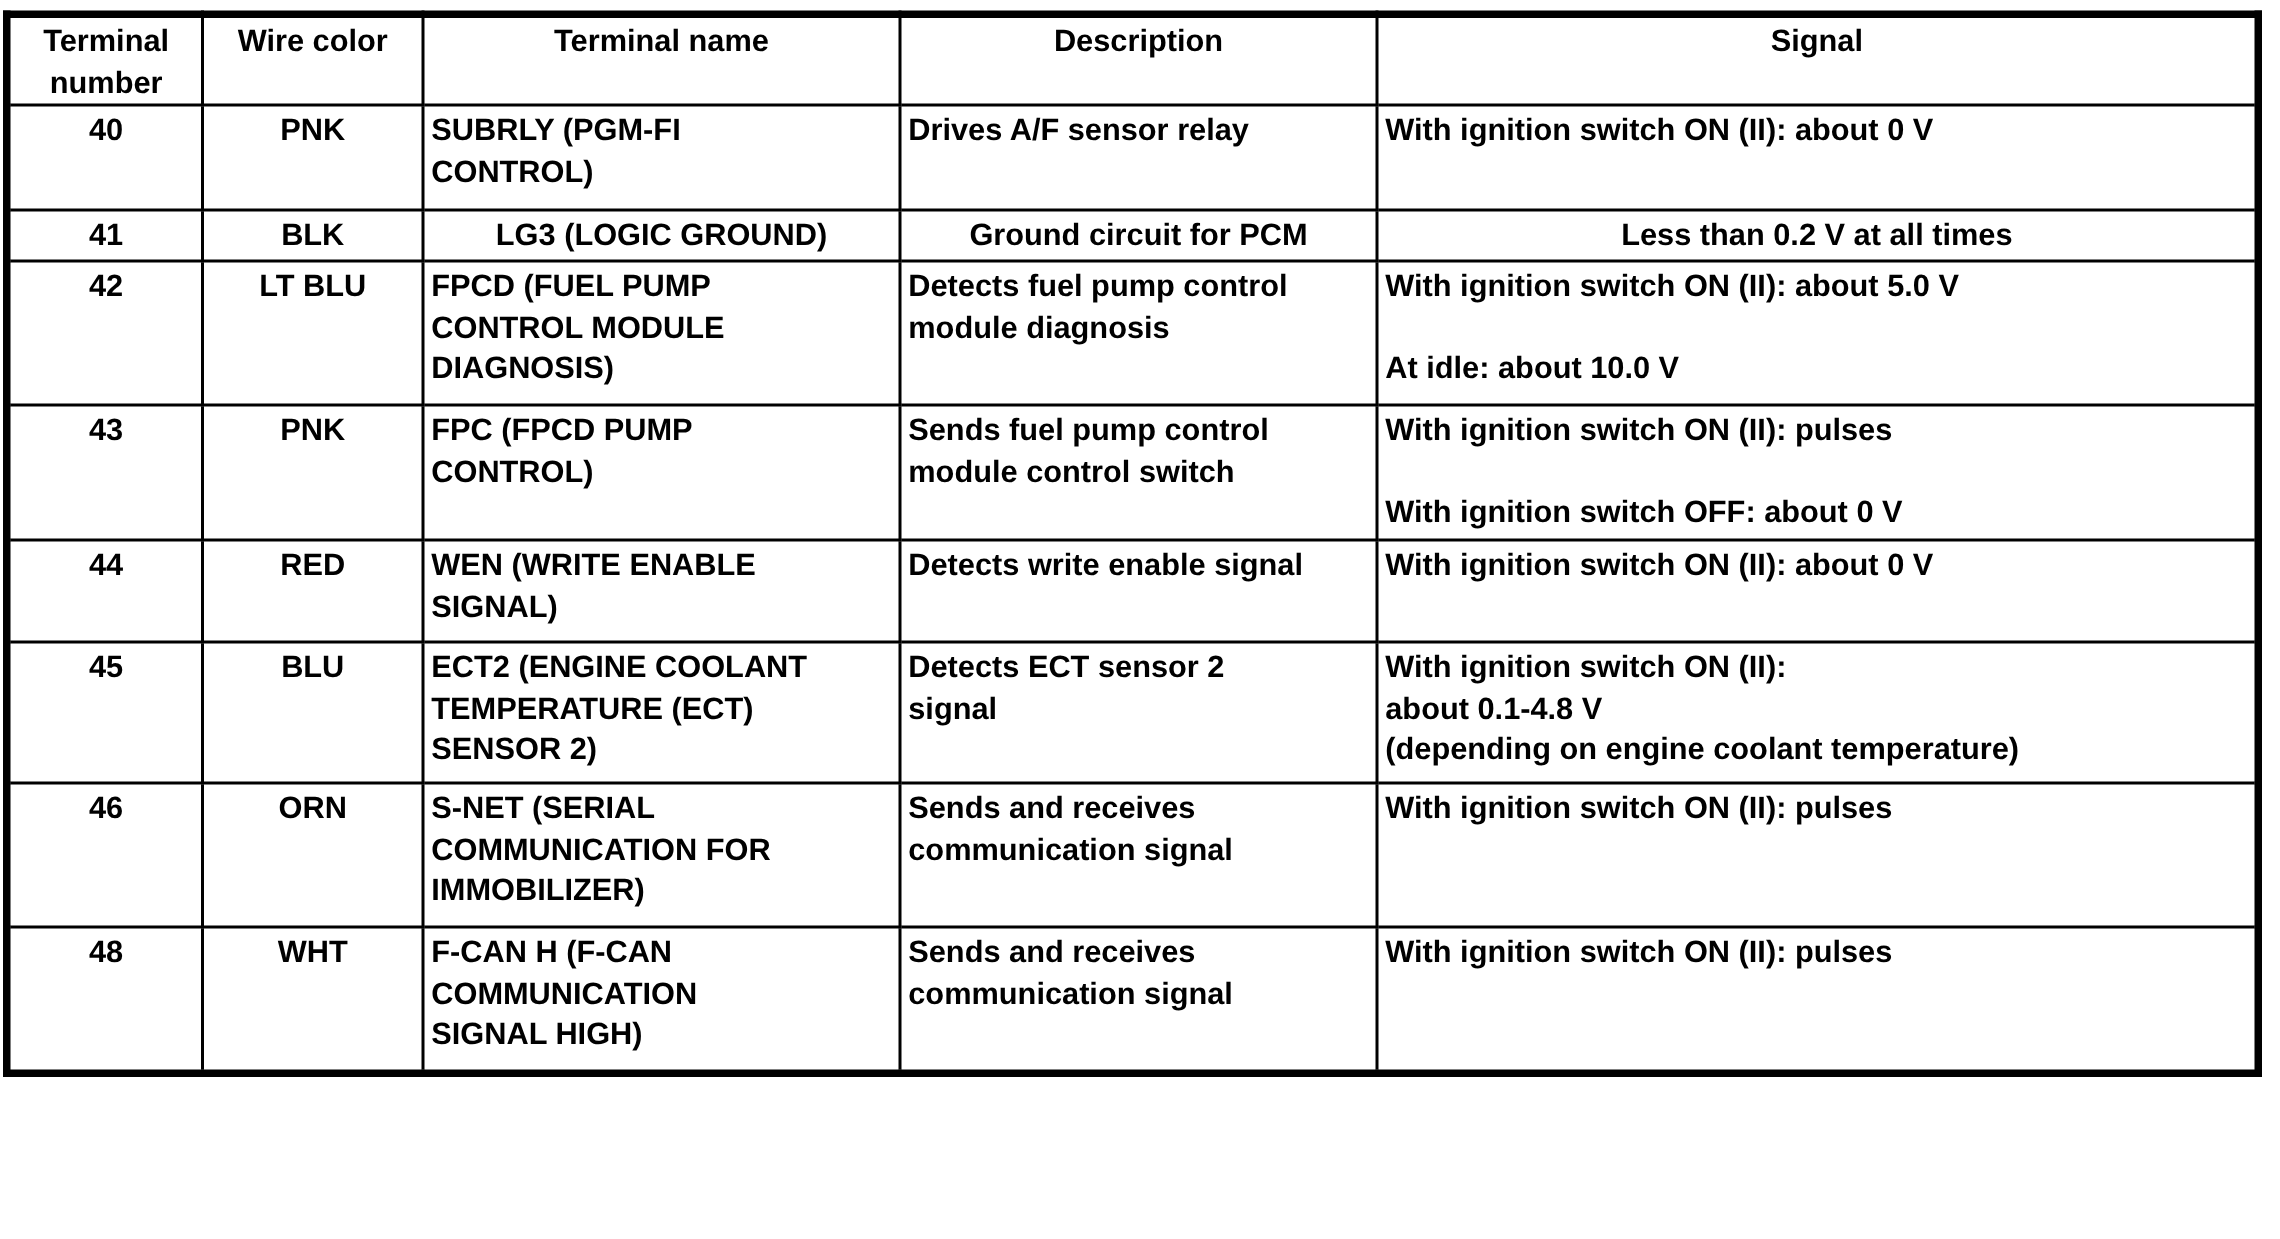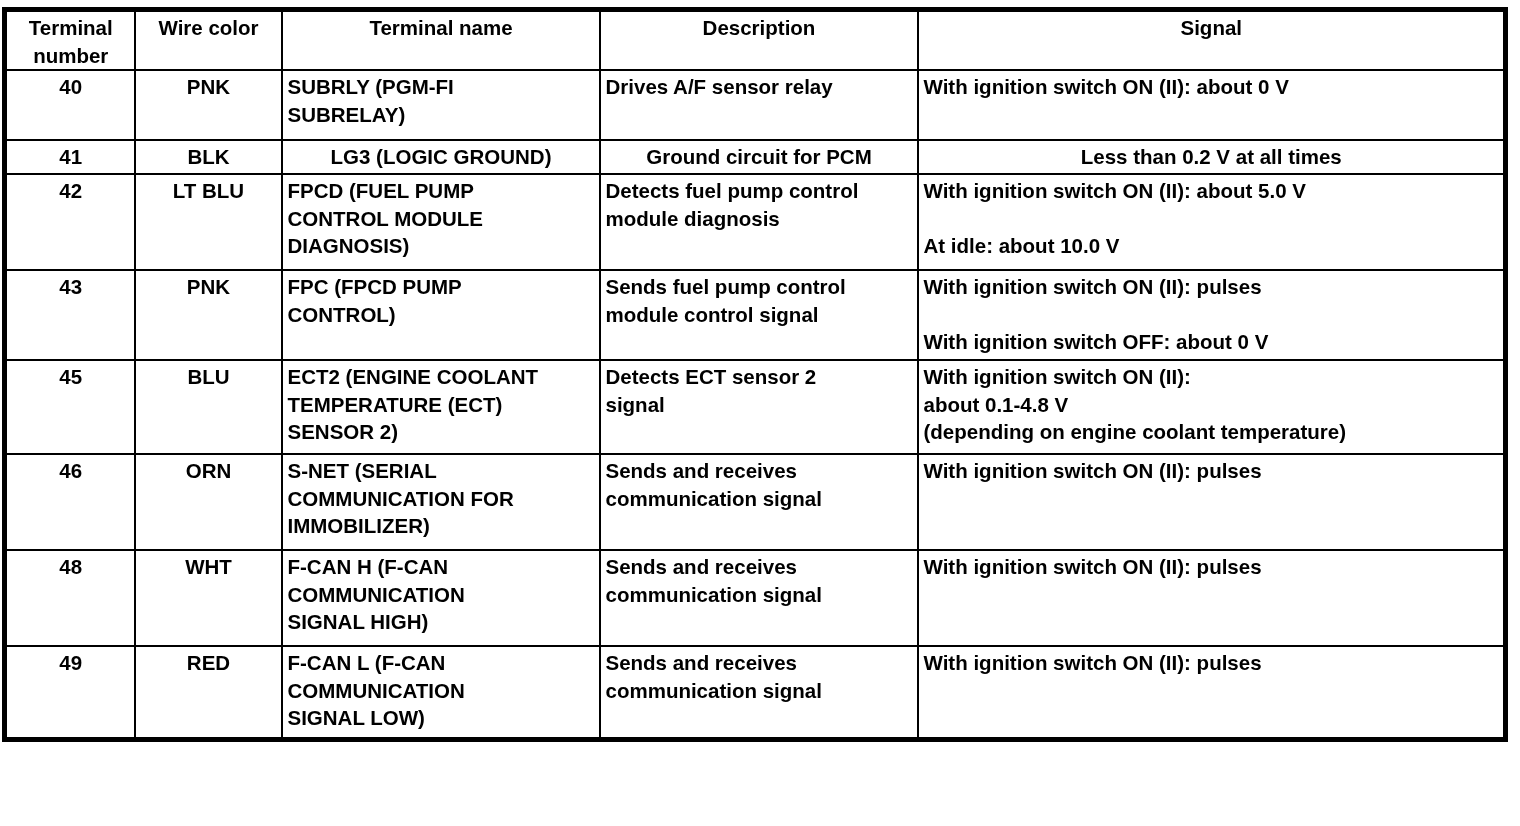--- a/index.html
+++ b/index.html
@@ -78,21 +78,21 @@
         <th>Terminal name</th>
         <th>Description</th>
         <th>Signal</th>
       </tr>
     </thead>
     <tbody>
       <tr class="rh-2a">
         <td class="center">40</td>
         <td class="center">PNK</td>
         <td>SUBRLY (PGM-FI
-SUBRELAY)</td>
+CONTROL)</td>
         <td>Drives A/F sensor relay</td>
         <td>With ignition switch ON (II): about 0 V</td>
       </tr>
       <tr class="rh-1">
         <td class="center">41</td>
         <td class="center">BLK</td>
         <td>LG3 (LOGIC GROUND)</td>
         <td>Ground circuit for PCM</td>
         <td>Less than 0.2 V at all times</td>
       </tr>
@@ -107,24 +107,32 @@
         <td>With ignition switch ON (II): about 5.0 V
 
 At idle: about 10.0 V</td>
       </tr>
       <tr class="rh-3b">
         <td class="center">43</td>
         <td class="center">PNK</td>
         <td>FPC (FPCD PUMP
 CONTROL)</td>
         <td>Sends fuel pump control
-module control signal</td>
+module control switch</td>
         <td>With ignition switch ON (II): pulses
 
 With ignition switch OFF: about 0 V</td>
+      </tr>
+      <tr class="rh-2b">
+        <td class="center">44</td>
+        <td class="center">RED</td>
+        <td>WEN (WRITE ENABLE
+SIGNAL)</td>
+        <td>Detects write enable signal</td>
+        <td>With ignition switch ON (II): about 0 V</td>
       </tr>
       <tr class="rh-3c">
         <td class="center">45</td>
         <td class="center">BLU</td>
         <td>ECT2 (ENGINE COOLANT
 TEMPERATURE (ECT)
 SENSOR 2)</td>
         <td>Detects ECT sensor 2
 signal</td>
         <td>With ignition switch ON (II):
@@ -144,25 +152,15 @@
       <tr class="rh-3a">
         <td class="center">48</td>
         <td class="center">WHT</td>
         <td>F-CAN H (F-CAN
 COMMUNICATION
 SIGNAL HIGH)</td>
         <td>Sends and receives
 communication signal</td>
         <td>With ignition switch ON (II): pulses</td>
       </tr>
-      <tr class="rh-3d">
-        <td class="center">49</td>
-        <td class="center">RED</td>
-        <td>F-CAN L (F-CAN
-COMMUNICATION
-SIGNAL LOW)</td>
-        <td>Sends and receives
-communication signal</td>
-        <td>With ignition switch ON (II): pulses</td>
-      </tr>
     </tbody>
   </table>
 </div>
 
 </body></html>

